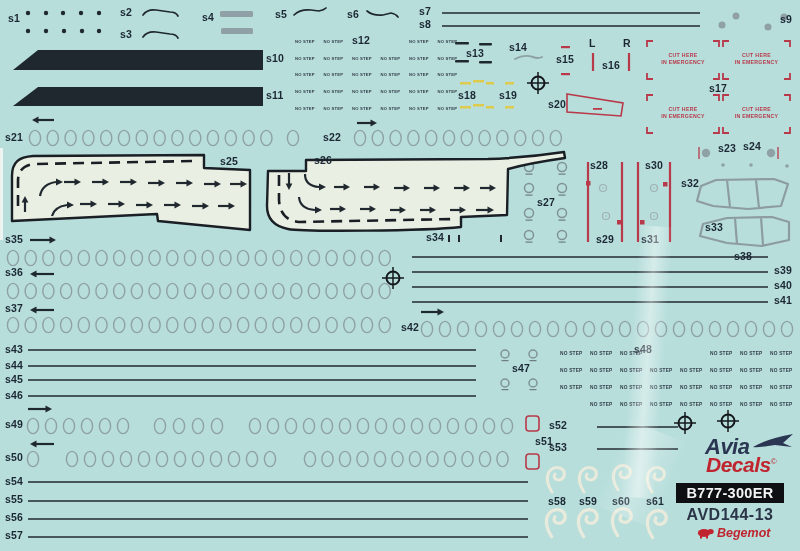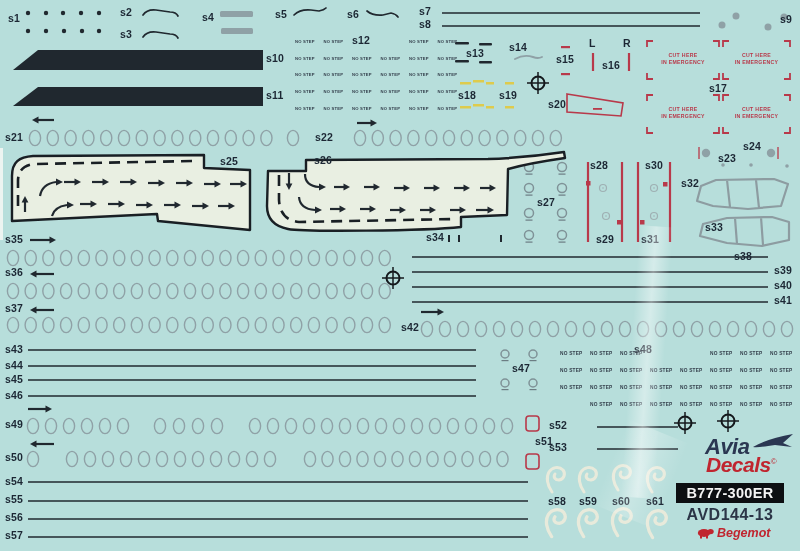--- a/index.html
+++ b/index.html
@@ -506,22 +506,22 @@
       <div class="slabel" style="left: 352px; top: 35px;">s12</div>
       <div class="slabel" style="left: 466px; top: 48px;">s13</div>
       <div class="slabel" style="left: 509px; top: 42px;">s14</div>
       <div class="slabel" style="left: 556px; top: 54px;">s15</div>
       <div class="slabel" style="left: 602px; top: 60px;">s16</div>
       <div class="slabel" style="left: 709px; top: 83px;">s17</div>
       <div class="slabel" style="left: 458px; top: 90px;">s18</div>
       <div class="slabel" style="left: 499px; top: 90px;">s19</div>
       <div class="slabel" style="left: 548px; top: 99px;">s20</div>
       <div class="slabel" style="left: 5px; top: 132px; text-align: center;">s21</div>
-      <div class="slabel" style="left: 315px; top: 132px;">s22</div>
-      <div class="slabel" style="left: 718px; top: 153px;">s23</div>
+      <div class="slabel" style="left: 323px; top: 132px;">s22</div>
+      <div class="slabel" style="left: 718px; top: 143px;">s23</div>
       <div class="slabel" style="left: 743px; top: 141px;">s24</div>
       <div class="slabel" style="left: 220px; top: 156px;">s25</div>
       <div class="slabel" style="left: 314px; top: 155px;">s26</div>
       <div class="slabel" style="left: 537px; top: 197px;">s27</div>
       <div class="slabel" style="left: 590px; top: 160px;">s28</div>
       <div class="slabel" style="left: 596px; top: 234px;">s29</div>
       <div class="slabel" style="left: 645px; top: 160px;">s30</div>
       <div class="slabel" style="left: 641px; top: 234px;">s31</div>
       <div class="slabel" style="left: 681px; top: 178px;">s32</div>
       <div class="slabel" style="left: 681px; top: 222px; margin-left: 24px;">s33</div>

